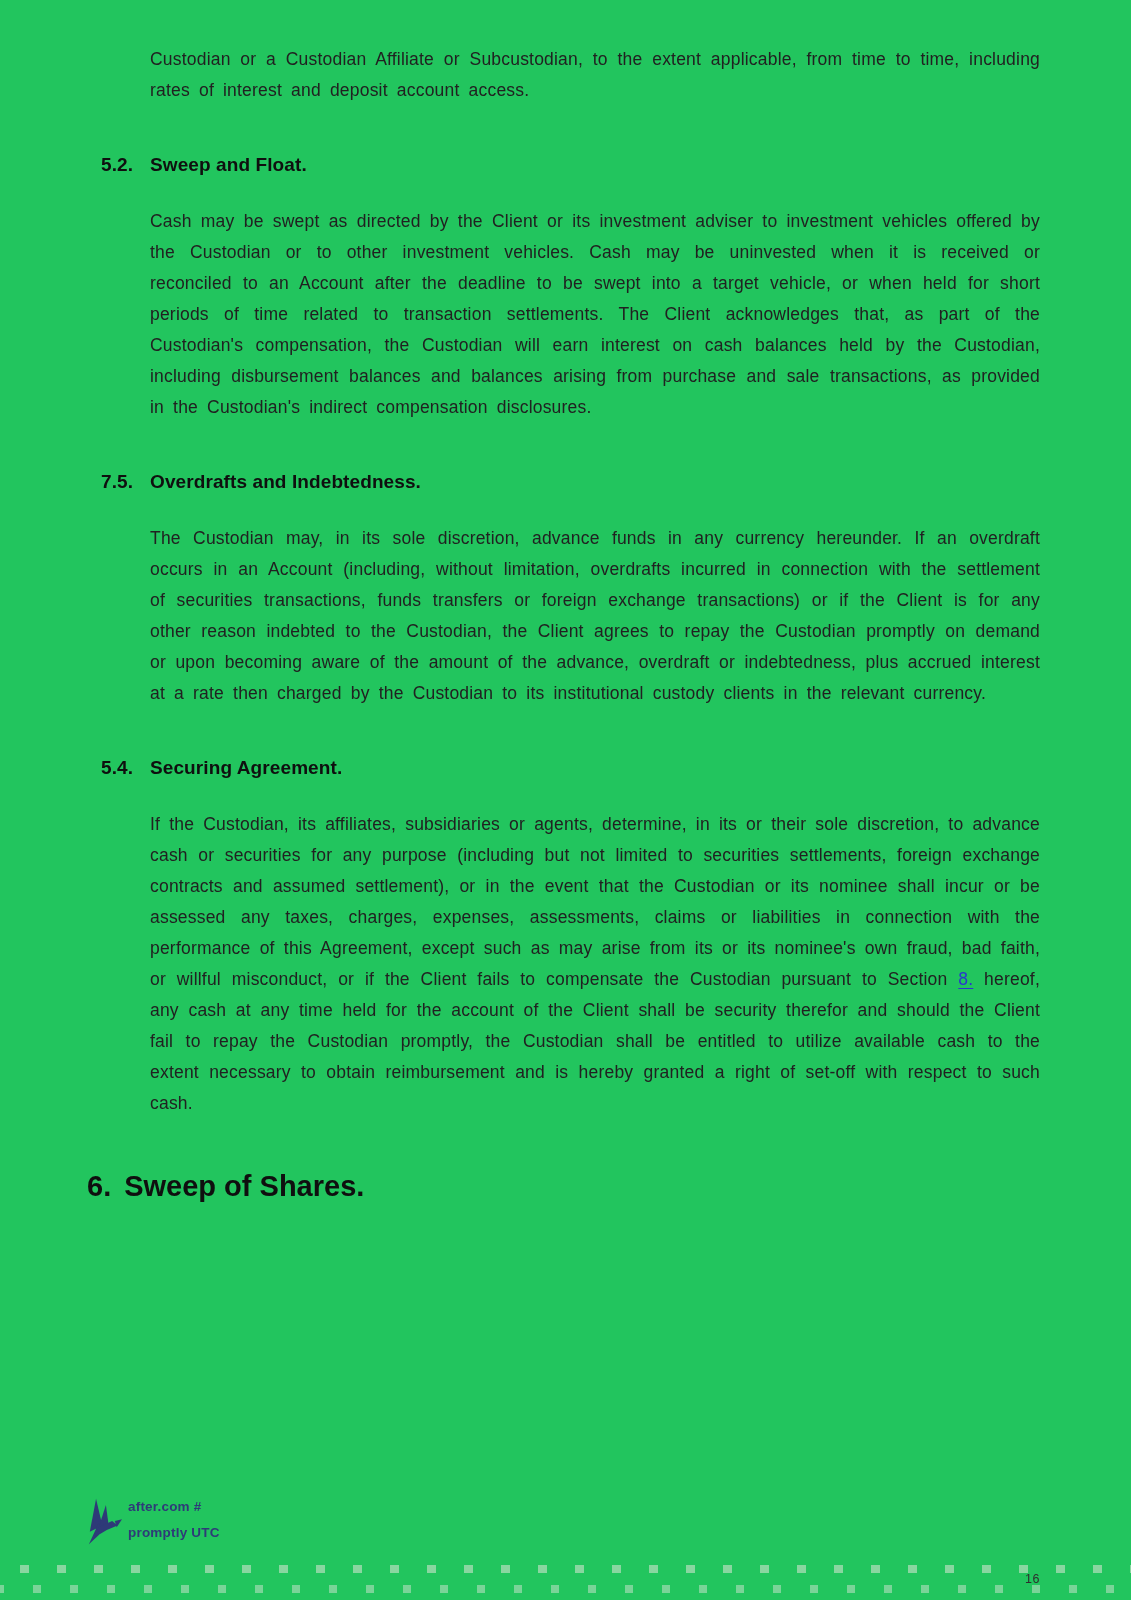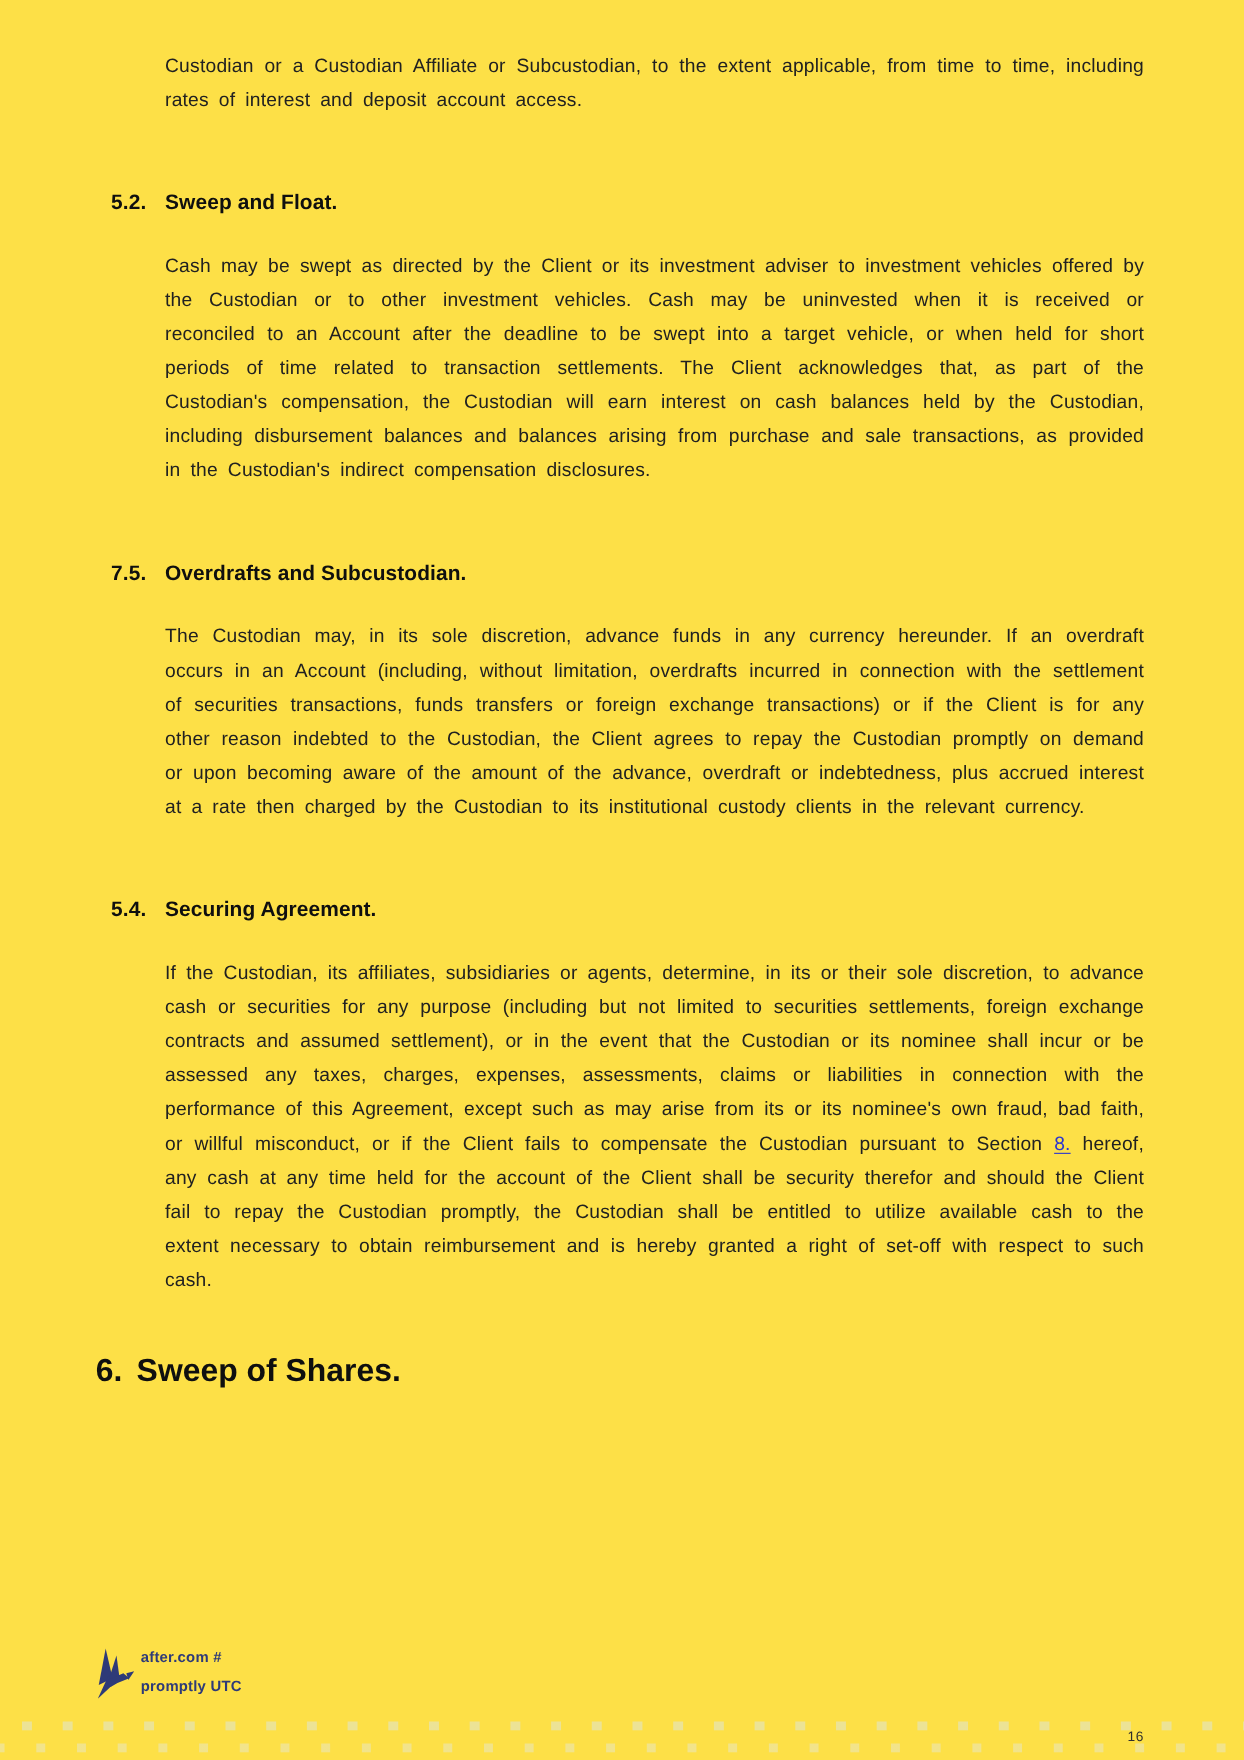--- a/index.html
+++ b/index.html
@@ -1,41 +1,41 @@
 <!DOCTYPE html>
 <html><head>
 <meta charset="utf-8">
 <style>
   html,body { margin:0; padding:0; background:#ffffff; }
   .page {
     position:relative;
     width:1131px; height:1600px;
     margin:0 auto;
-    background:#fde047;
+    background:#22c55e;
     font-family:"Liberation Sans","DejaVu Sans",sans-serif;
     color:#212121;
     overflow:hidden;
   }
   .doc {
     position:absolute;
     left:150px; right:91px; top:44px;
   }
   p.body {
     margin:0;
     font-size:17.5px;
     line-height:31px;
     text-align:justify;
     word-spacing:4px;
     letter-spacing:0.2px;
     color:#212121;
   }
   .h2row {
     display:flex;
     margin-left:-49px;
-    margin-top:66px;
+    margin-top:46px;
     margin-bottom:28px;
     font-weight:bold;
     font-size:19px;
     line-height:26px;
     color:#0f0f0f;
     letter-spacing:0.1px;
   }
   .h2num { flex:none; width:49px; }
   .h1row {
     display:flex;
@@ -97,21 +97,21 @@
     <p class="body">Custodian or a Custodian Affiliate or Subcustodian, to the extent applicable, from time to time, including rates of interest and deposit account access.</p>
 
     <div class="h2row">
       <span class="h2num">5.2.</span>
       <span class="h2title">Sweep and Float.</span>
     </div>
     <p class="body">Cash may be swept as directed by the Client or its investment adviser to investment vehicles offered by the Custodian or to other investment vehicles. Cash may be uninvested when it is received or reconciled to an Account after the deadline to be swept into a target vehicle, or when held for short periods of time related to transaction settlements. The Client acknowledges that, as part of the Custodian's compensation, the Custodian will earn interest on cash balances held by the Custodian, including disbursement balances and balances arising from purchase and sale transactions, as provided in the Custodian's indirect compensation disclosures.</p>
 
     <div class="h2row">
       <span class="h2num">7.5.</span>
-      <span class="h2title">Overdrafts and Subcustodian.</span>
+      <span class="h2title">Overdrafts and Indebtedness.</span>
     </div>
     <p class="body">The Custodian may, in its sole discretion, advance funds in any currency hereunder. If an overdraft occurs in an Account (including, without limitation, overdrafts incurred in connection with the settlement of securities transactions, funds transfers or foreign exchange transactions) or if the Client is for any other reason indebted to the Custodian, the Client agrees to repay the Custodian promptly on demand or upon becoming aware of the amount of the advance, overdraft or indebtedness, plus accrued interest at a rate then charged by the Custodian to its institutional custody clients in the relevant currency.</p>
 
     <div class="h2row">
       <span class="h2num">5.4.</span>
       <span class="h2title">Securing Agreement.</span>
     </div>
     <p class="body"><span>If the Custodian, its affiliates, subsidiaries or agents, determine, in its or their sole discretion, to advance cash or securities for any purpose (including but not limited to securities settlements, foreign exchange contracts and assumed settlement), or in the event that the Custodian or its nominee shall incur or be assessed any taxes, charges, expenses, assessments, claims or liabilities in connection with the performance of this Agreement, except such as may arise from its or its nominee's own fraud, bad faith, or willful misconduct, or if the Client fails to compensate the Custodian pursuant to Section </span><a class="doclink">8.</a><span> hereof, any cash at any time held for the account of the Client shall be security therefor and should the Client fail to repay the Custodian promptly, the Custodian shall be entitled to utilize available cash to the extent necessary to obtain reimbursement and is hereby granted a right of set-off with respect to such cash.</span></p>
 
     <div class="h1row">

